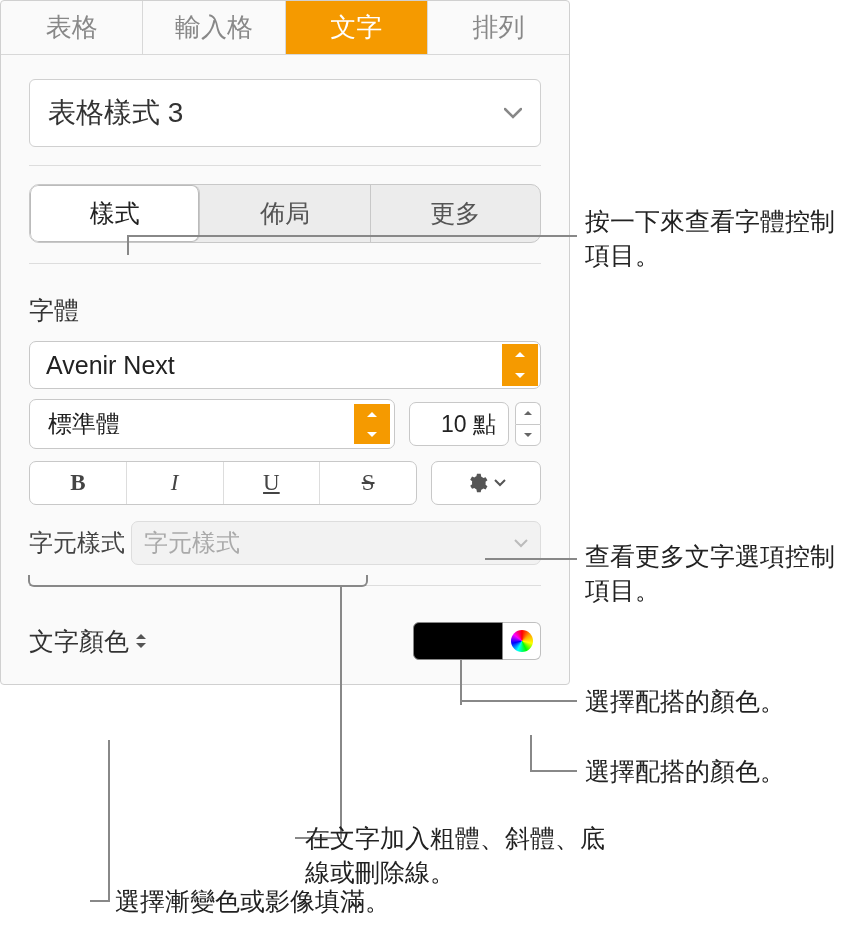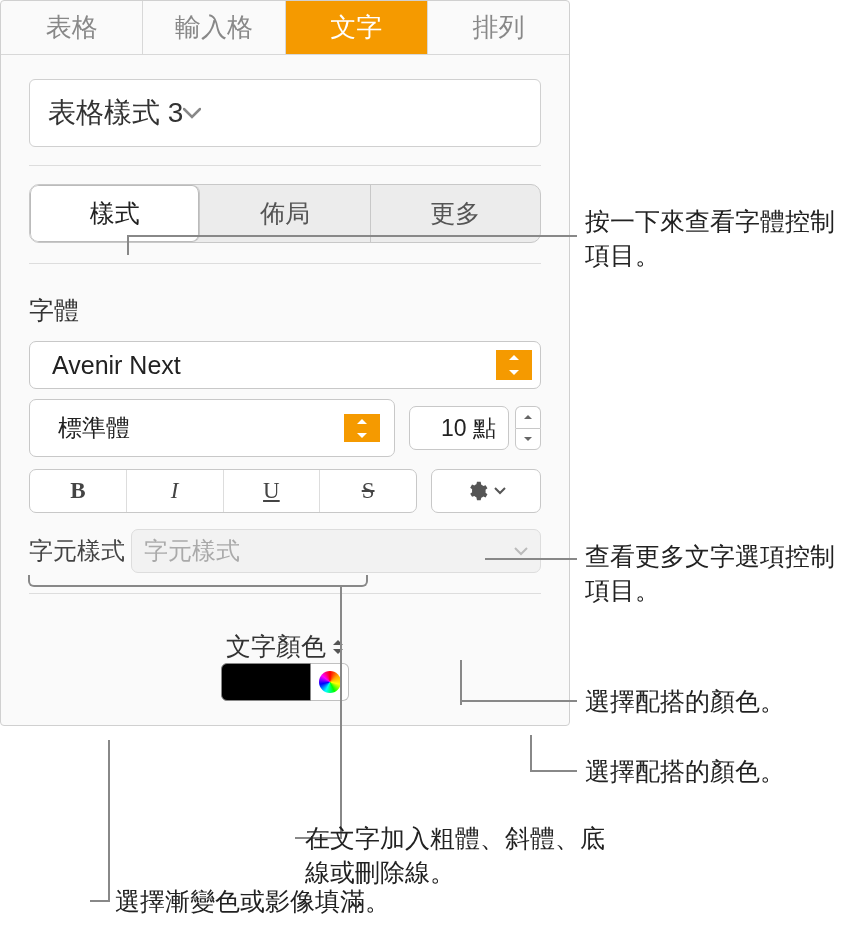--- a/index.html
+++ b/index.html
@@ -43,20 +43,21 @@
     }
     .content { padding: 0 28px 24px; }
     .style-select {
       margin: 24px 0 18px;
       background: #fff;
       border: 1px solid #d0d0d0;
       border-radius: 6px;
       padding: 14px 18px;
       display: flex;
       align-items: center;
+      justify-content: space-between;
       font-size: 28px;
       color: #333;
       cursor: pointer;
     }
     .chevron-down {
       width: 18px; height: 12px;
     }
     .divider {
       height: 1px;
       background: #ddd;
@@ -93,21 +94,21 @@
       color: #333;
       margin: 30px 0 14px;
     }
     .font-select {
       background: #fff;
       border: 1px solid #c8c8c8;
       border-radius: 7px;
       display: flex;
       align-items: center;
       justify-content: space-between;
-      padding: 8px;
+      padding: 2px;
       margin-bottom: 10px;
       overflow: hidden;
       height: 48px;
     }
     .font-select .value {
       padding: 0 14px;
       font-size: 25px;
       color: #222;
       flex: 1;
     }
@@ -131,22 +132,22 @@
       margin-bottom: 12px;
     }
     .typeface-select {
       flex: 1;
       background: #fff;
       border: 1px solid #c8c8c8;
       border-radius: 7px;
       display: flex;
       align-items: center;
       justify-content: space-between;
-      padding: 14px;
-      height: 58px;
+      padding: 4px;
+      height: 50px;
       overflow: hidden;
     }
     .typeface-select .value { padding: 0 14px; font-size: 24px; color: #222; }
     .size-box {
       display: flex;
       align-items: center;
       gap: 6px;
     }
     .size-input {
       background: #fff;
@@ -240,21 +241,20 @@
       align-items: center;
       justify-content: space-between;
       padding: 0 12px;
     }
     .char-style-select .placeholder { color: #aaa; font-size: 24px; }
     .color-row {
       display: flex;
       align-items: center;
       justify-content: space-between;
       margin-top: 36px;
-      flex-direction: column;
     }
     .text-color-btn {
       display: flex;
       align-items: center;
       gap: 6px;
       font-size: 25px;
       color: #333;
       cursor: pointer;
     }
     .color-controls {

